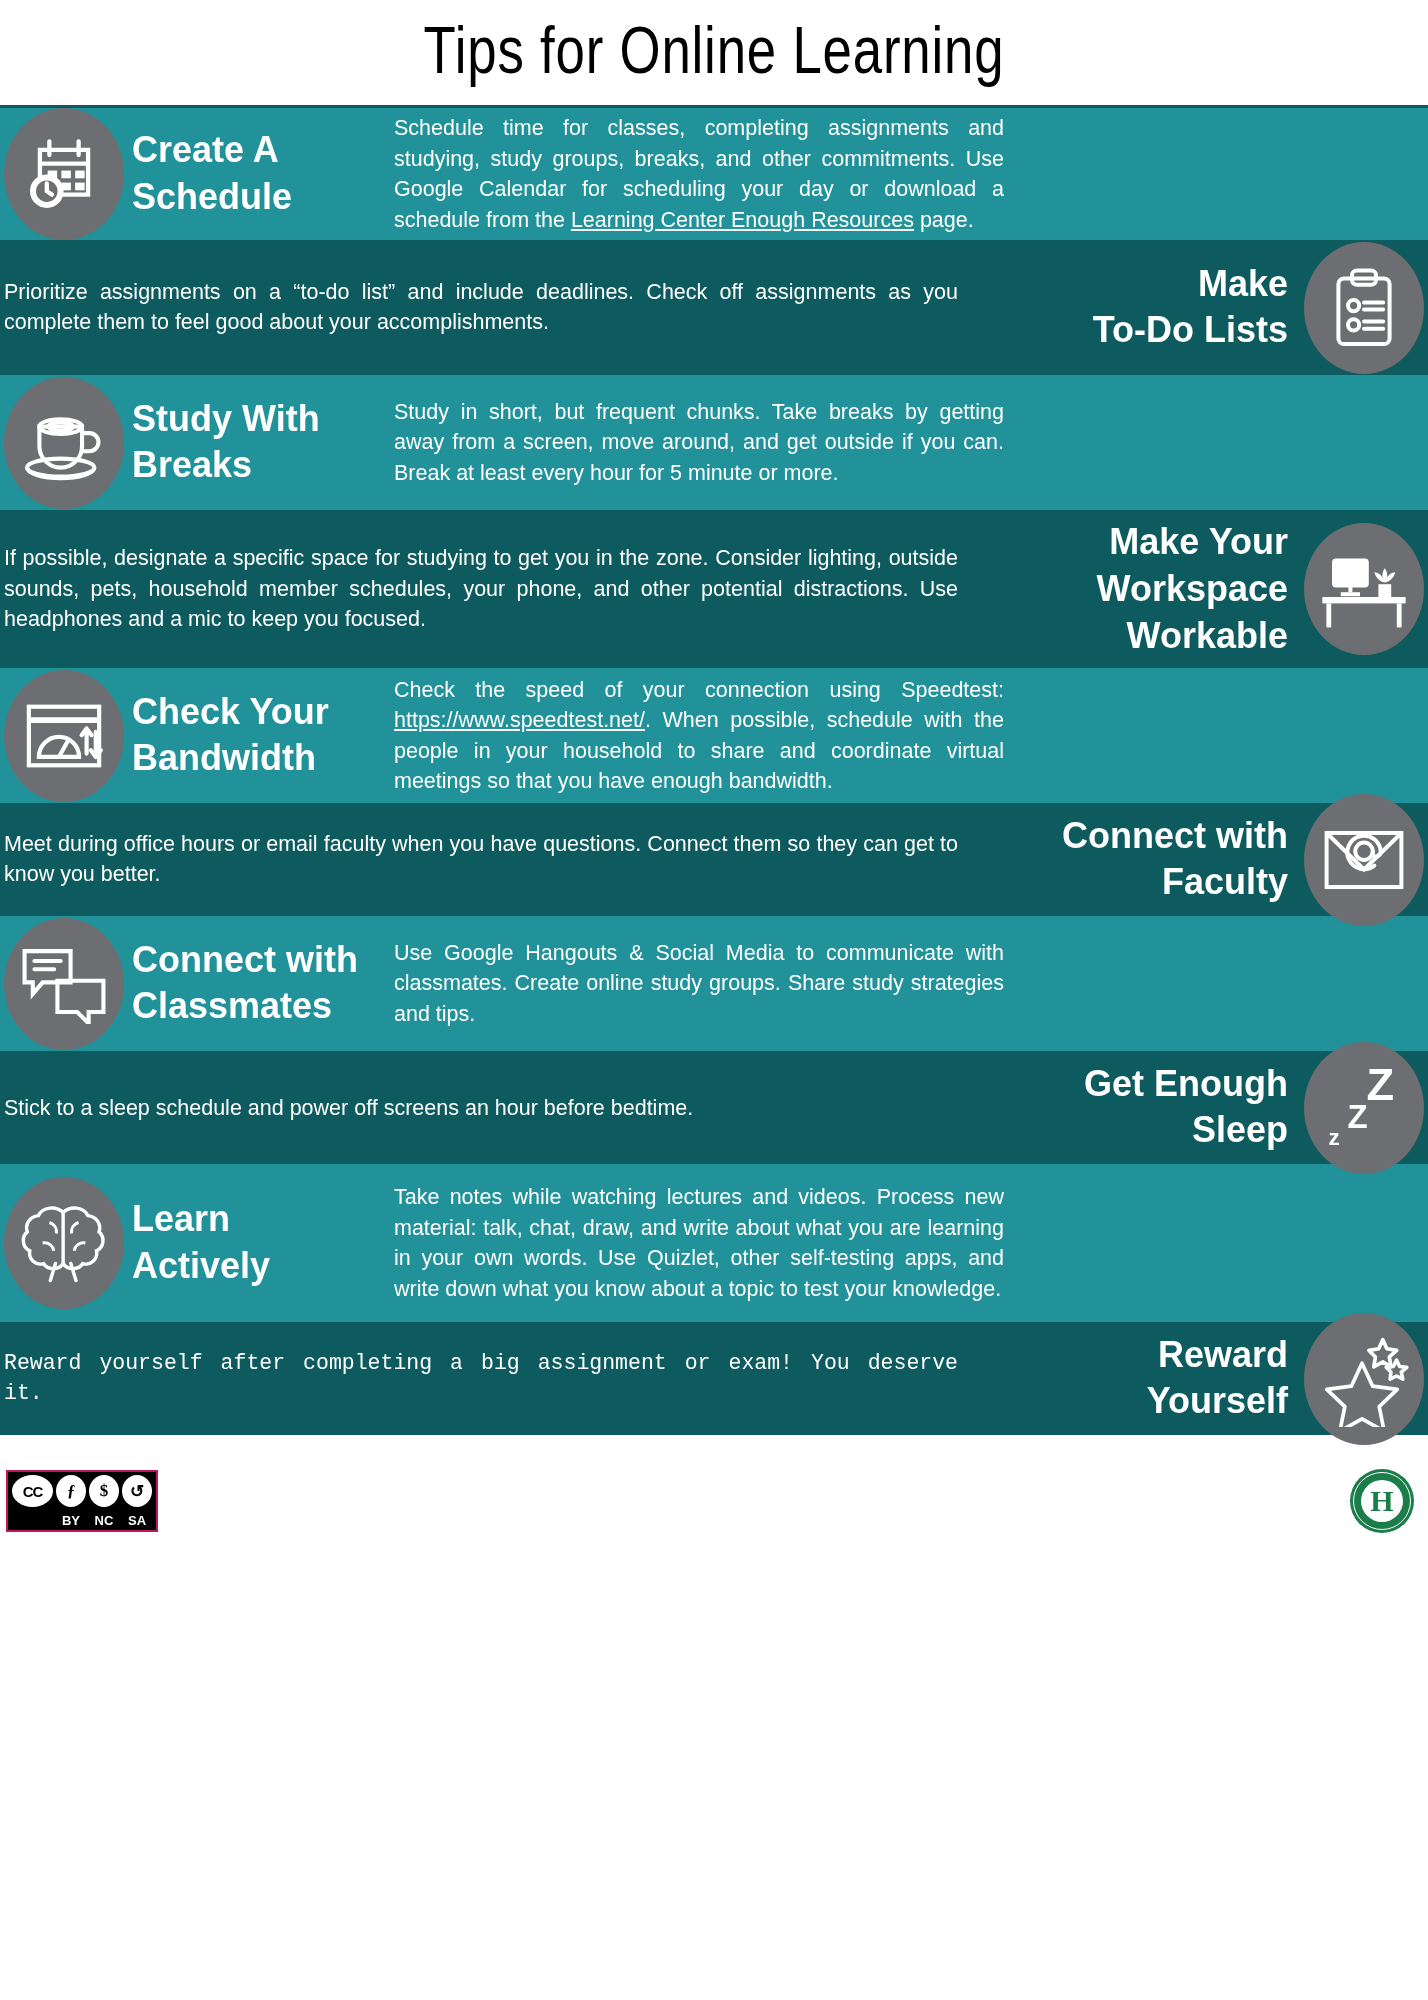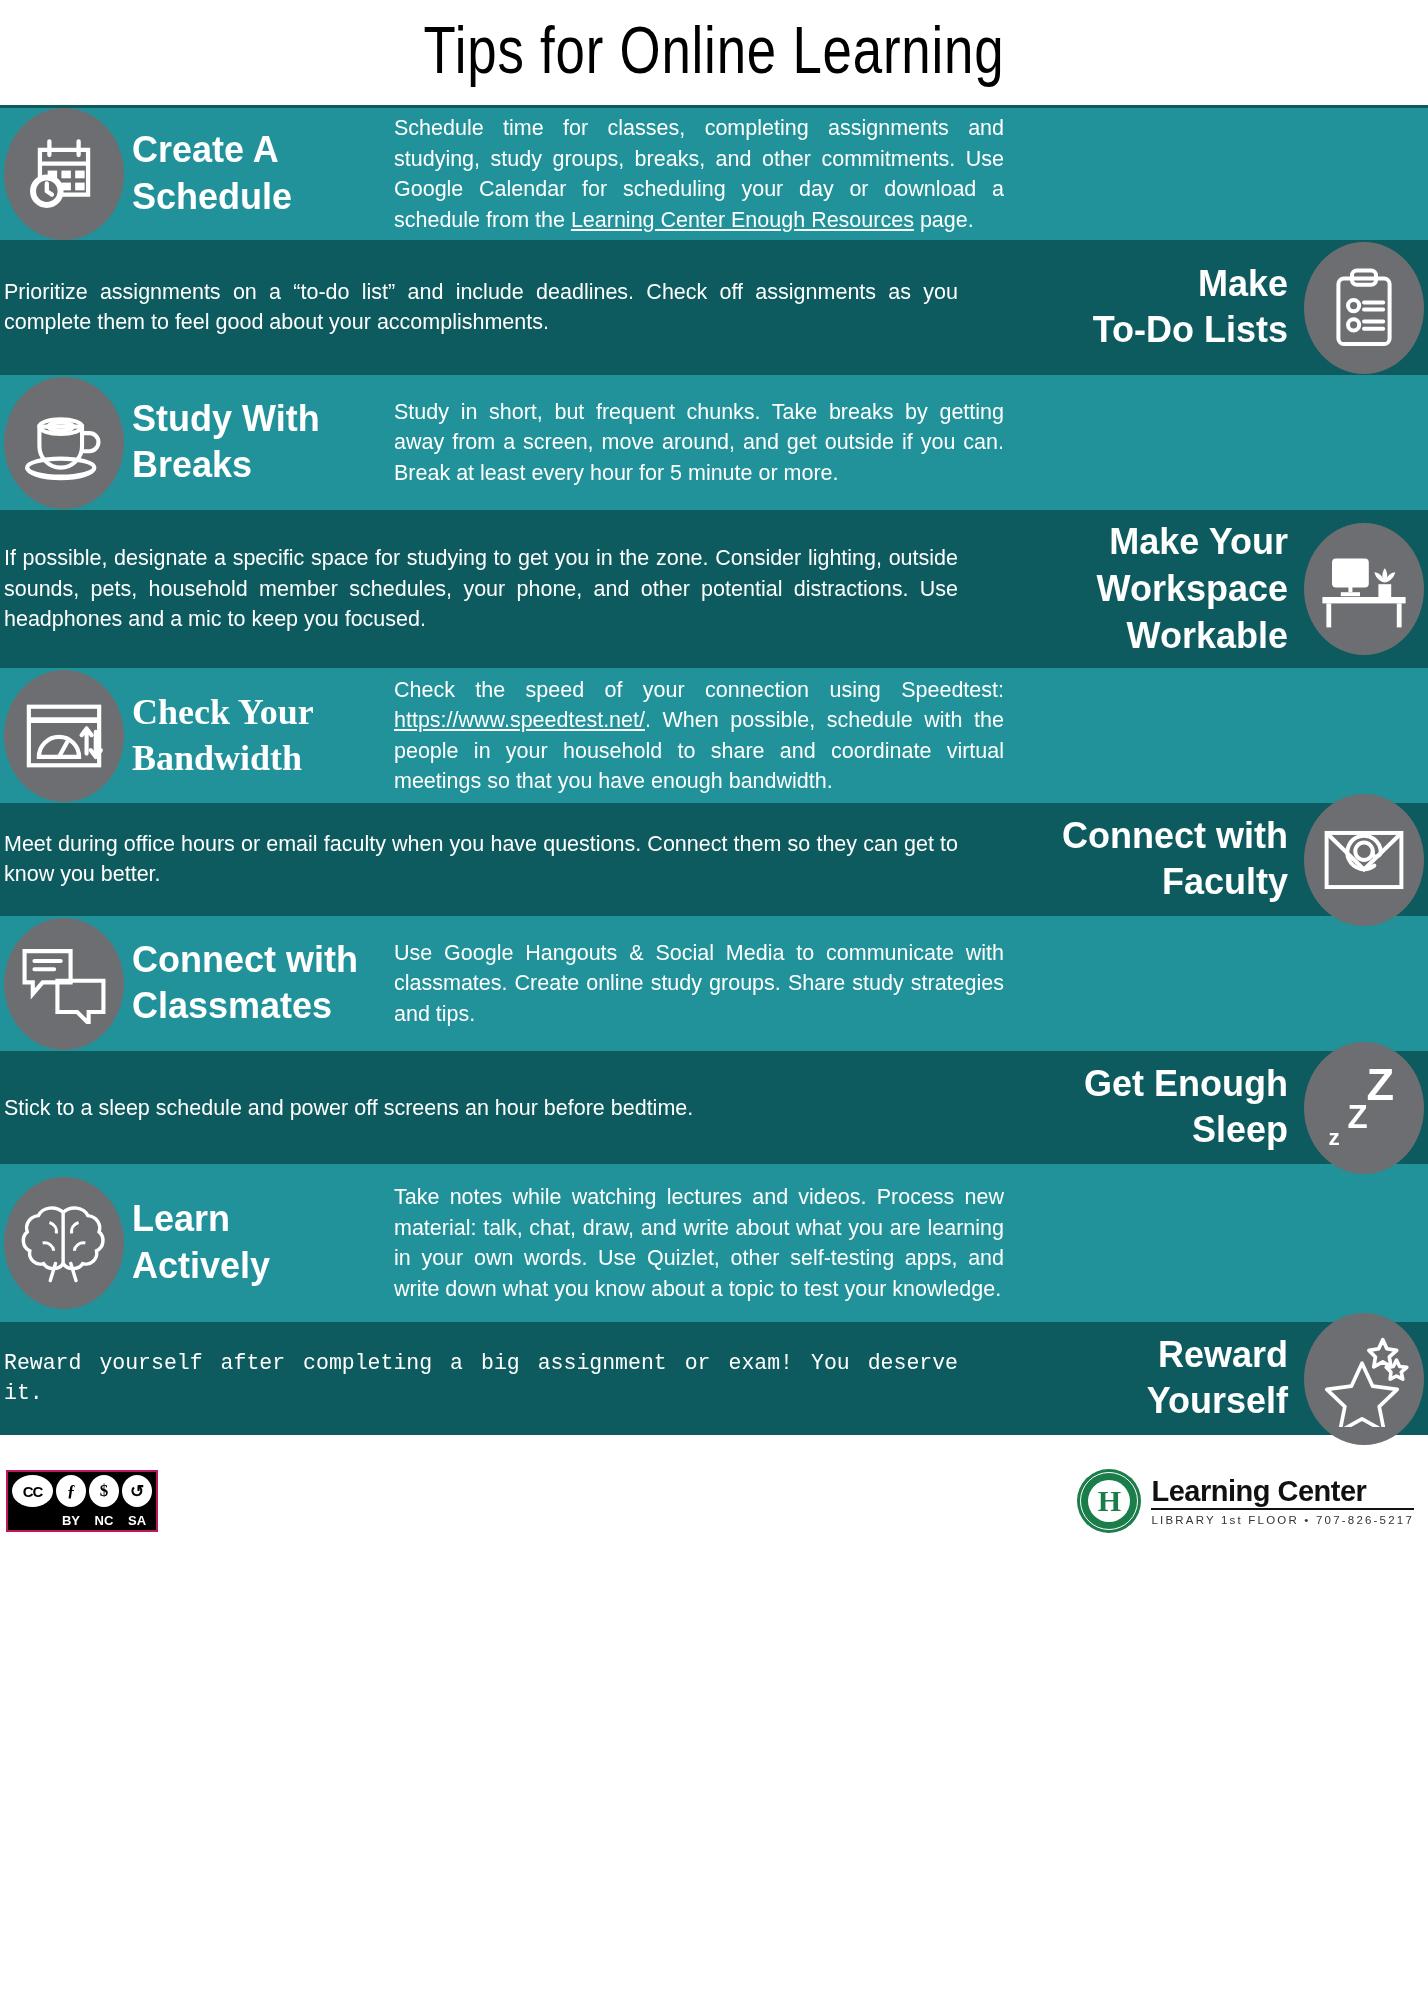--- a/index.html
+++ b/index.html
@@ -274,21 +274,21 @@
      <rect x="10" y="14" width="84" height="70"></rect>
      <path d="M10 30h84" stroke-width="7"></path>
      <path d="M22 74a24 24 0 0 1 48 0z"></path>
      <path d="M46 74l10-18" stroke-linecap="round"></path>
      <path d="M78 42v32M88 42v32" stroke-width="0"></path>
      <path d="M79 40v30M79 40l-6 8M79 40l6 8" stroke-linecap="round" stroke-linejoin="round"></path>
      <path d="M90 74V44M90 74l-6-8M90 74l6-8" stroke-linecap="round" stroke-linejoin="round"></path>
    </svg>
           </span>
         </div>
-        <div class="headline lft" style="top: 50%; transform: translateY(-50%); font-family: Liberation Serif, serif;">Check Your
+        <div class="headline lft" style="top: 50%; transform: translateY(-50%);">Check Your
 Bandwidth</div>
         <div class="para rightcol" style="top: 50%; transform: translateY(-50%);"><span>Check the speed of your connection using Speedtest: </span><span class="u">https://www.speedtest.net/</span><span>. When possible, schedule with the people in your household to share and coordinate virtual meetings so that you have enough bandwidth.</span></div>
       </div>
       <div class="band dark" style="height: 113px;">
         <div class="circle right">
           <span>
             <svg width="88" height="70" viewBox="0 0 110 88" fill="none" stroke="#fff" stroke-width="5">
      <rect x="8" y="10" width="94" height="68"></rect>
      <path d="M8 10l47 46L102 10"></path>
      <circle cx="55" cy="33" r="11"></circle>
@@ -376,20 +376,16 @@
       </div>
     </div>
 
     <div class="logo">
       <div class="seal">
         <div class="seal-ring"></div>
         <div class="seal-inner">
           <span class="seal-h">H</span>
         </div>
       </div>
-      <div class="logo-text">
-        <span class="logo-title">Learning Center</span>
-        <span class="logo-sub">LIBRARY 1st FLOOR  •  707-826-5217</span>
-      </div>
     </div>
   </div>
 
 </div>
 
 </body></html>

